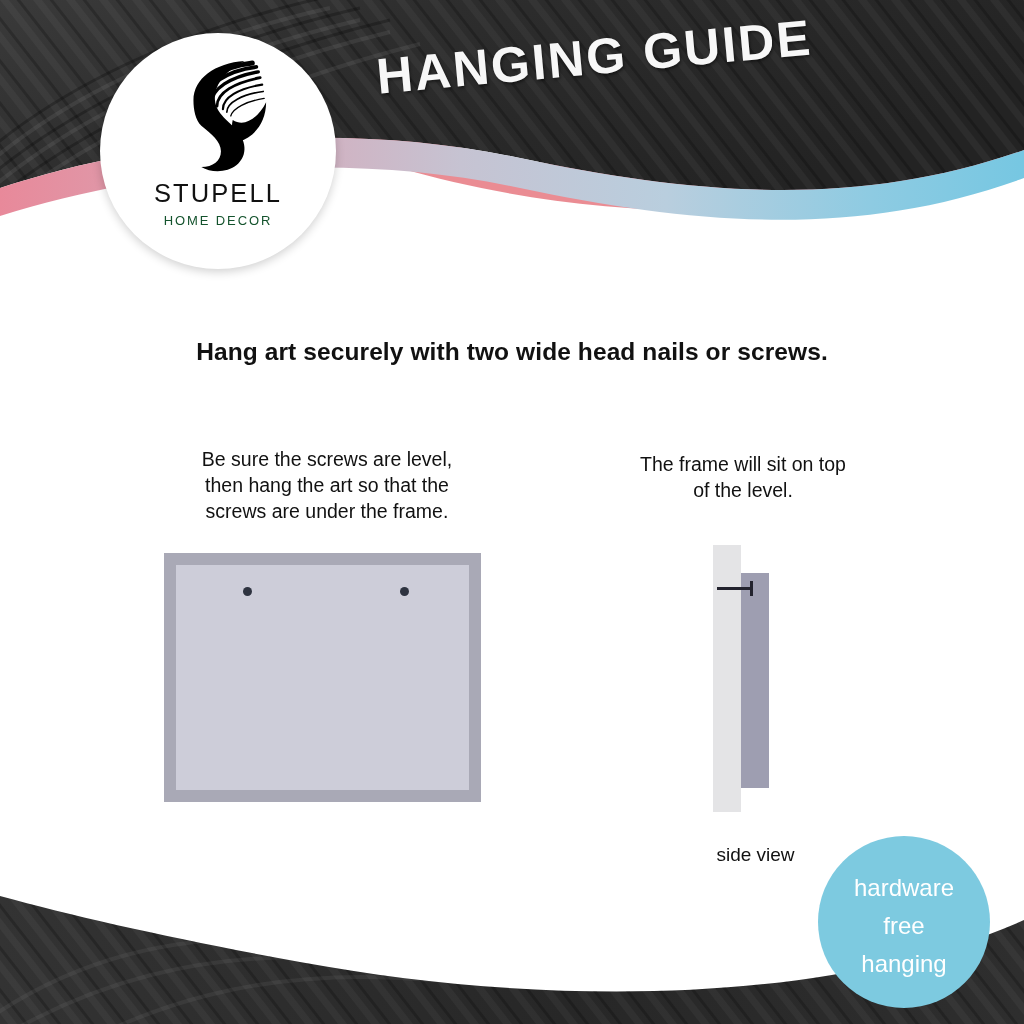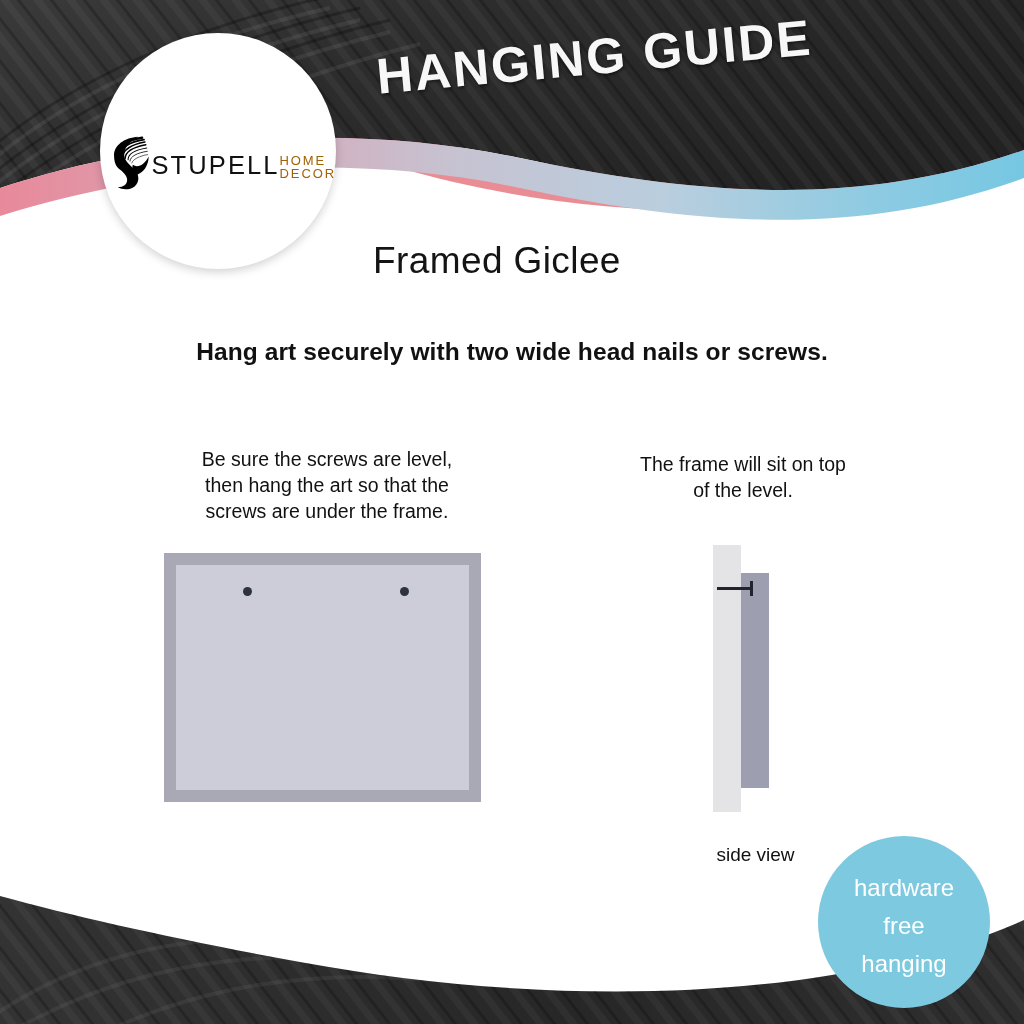--- a/index.html
+++ b/index.html
@@ -34,21 +34,21 @@
   .logo-badge {
     position: absolute;
     left: 100px;
     top: 33px;
     width: 236px;
     height: 236px;
     border-radius: 50%;
     background: #ffffff;
     box-shadow: 0 3px 10px rgba(0,0,0,0.18);
     display: flex;
-    flex-direction: row;
+    flex-direction: column;
     align-items: center;
     justify-content: flex-start;
     padding-top: 24px;
     box-sizing: border-box;
   }
   .logo-mark {
     width: 108px;
     height: 118px;
     display: block;
   }
@@ -56,21 +56,21 @@
     font-size: 25.5px;
     letter-spacing: 2.1px;
     color: #111111;
     margin-top: 6px;
     font-weight: 400;
     line-height: 1;
   }
   .logo-tagline {
     font-size: 13px;
     letter-spacing: 1.9px;
-    color: #a16207;
+    color: #14532d;
     margin-top: 7px;
     font-weight: 400;
     line-height: 1;
   }
 
   
   .header-title {
     position: absolute;
     left: 374px;
     top: 48px;
@@ -328,21 +328,20 @@
       </g>
       <path fill="#000000" d="M70,64 C82,72 96,62 104,46
         C104,66 92,82 76,86 C70,82 68,72 70,64 Z"></path>
     </svg>
     <span class="logo-name">STUPELL</span>
     <span class="logo-tagline">HOME DECOR</span>
   </div>
 
   <div class="header-title">HANGING GUIDE</div>
 
-  <div class="product-type">Framed Giclee</div>
 
   <div class="instruction">Hang art securely with two wide head nails or screws.</div>
 
   <div class="caption caption-left">
     <span class="line">Be sure the screws are level,</span>
     <span class="line">then hang the art so that the</span>
     <span class="line">screws are under the frame.</span>
   </div>
 
   <div class="caption caption-right">

